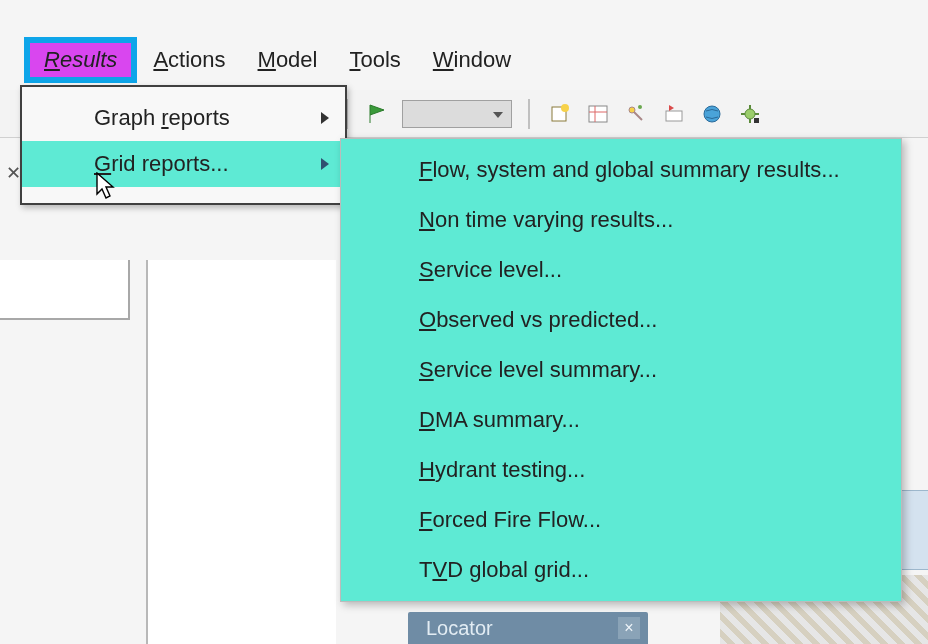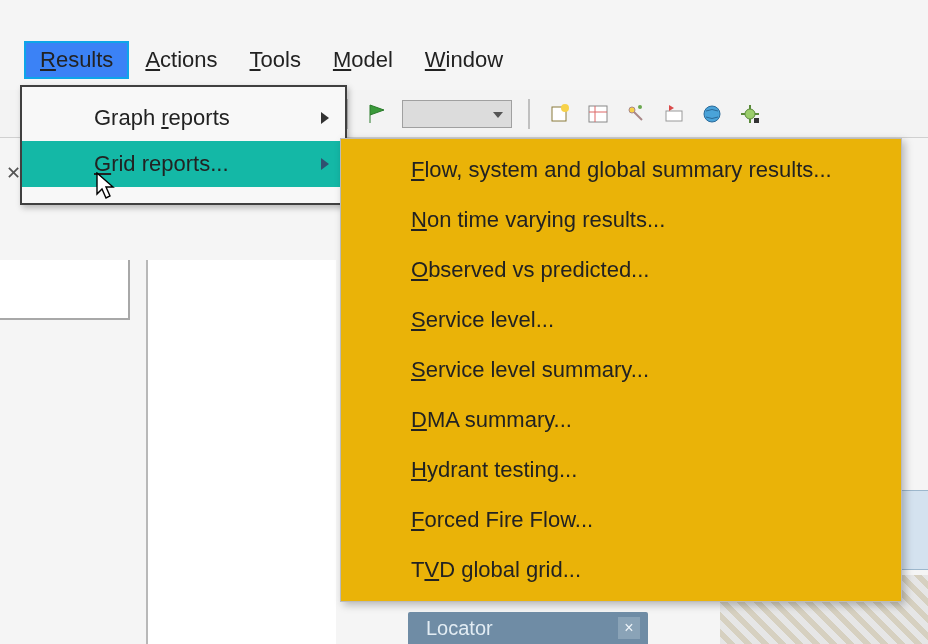--- a/index.html
+++ b/index.html
@@ -24,23 +24,24 @@
     padding-left: 24px;
     gap: 0;
     background: #f5f5f5;
   }
   .menubar-item {
     padding: 6px 16px;
     cursor: default;
     user-select: none;
   }
   .menubar-item.open {
-    border: 2px solid #0ea5e9;
-    background: #3b82f6;
+    border: 6px solid #0ea5e9;
+    background: #d946ef;
     padding: 4px 14px;
+    font-style: italic;
   }
   .mnemonic { text-decoration: underline; }
 
   .toolbar {
     position: absolute;
     left: 0; top: 90px;
     height: 48px;
     width: 100%;
     background: #f3f3f3;
     border-bottom: 1px solid #d0d0d0;
@@ -94,35 +95,35 @@
     content: "";
     position: absolute;
     right: 16px; top: 50%;
     transform: translateY(-50%);
     width: 0; height: 0;
     border-top: 6px solid transparent;
     border-bottom: 6px solid transparent;
     border-left: 8px solid #333;
   }
   .menu-item.highlighted {
-    background: #14b8a6;
+    background: #5eead4;
   }
   .menu-item.highlighted.has-sub::after {
     border-left-color: #305070;
   }
 
   
   .dropdown2 {
     position: absolute;
     left: 340px; top: 138px;
     width: 562px;
-    background: #eab308;
+    background: #5eead4;
     border: 1px solid #bbb;
     box-shadow: 3px 3px 8px rgba(0,0,0,0.25);
-    padding: 6px 0;
+    padding: 6px 8px;
   }
   .sub-item {
     padding: 12px 28px 12px 70px;
     cursor: default;
     white-space: nowrap;
   }
 
   
   .left-frag-x {
     position: absolute;
@@ -249,24 +250,24 @@
 </div>
 
 <div class="menubar">
   <div class="menubar-item open">
     <span><span></span><span class="mnemonic">R</span><span>esults</span></span>
   </div>
   <div class="menubar-item">
     <span><span></span><span class="mnemonic">A</span><span>ctions</span></span>
   </div>
   <div class="menubar-item">
+    <span><span></span><span class="mnemonic">M</span><span>odel</span></span>
+  </div>
+  <div class="menubar-item">
     <span><span></span><span class="mnemonic">T</span><span>ools</span></span>
-  </div>
-  <div class="menubar-item">
-    <span><span></span><span class="mnemonic">M</span><span>odel</span></span>
   </div>
   <div class="menubar-item">
     <span><span></span><span class="mnemonic">W</span><span>indow</span></span>
   </div>
 </div>
 
 <div class="left-frag-x">✕</div>
 <div class="left-panel"></div>
 <div class="mid-panel"></div>
 <div class="hatch"></div>
@@ -282,24 +283,24 @@
 </div>
 
 <div class="dropdown2">
   <div class="sub-item">
     <span><span></span><span class="mnemonic">F</span><span>low, system and global summary results...</span></span>
   </div>
   <div class="sub-item">
     <span><span></span><span class="mnemonic">N</span><span>on time varying results...</span></span>
   </div>
   <div class="sub-item">
+    <span><span></span><span class="mnemonic">S</span><span>ervice level...</span></span>
+  </div>
+  <div class="sub-item">
     <span><span></span><span class="mnemonic">O</span><span>bserved vs predicted...</span></span>
-  </div>
-  <div class="sub-item">
-    <span><span></span><span class="mnemonic">S</span><span>ervice level...</span></span>
   </div>
   <div class="sub-item">
     <span><span></span><span class="mnemonic">S</span><span>ervice level summary...</span></span>
   </div>
   <div class="sub-item">
     <span><span></span><span class="mnemonic">D</span><span>MA summary...</span></span>
   </div>
   <div class="sub-item">
     <span><span></span><span class="mnemonic">H</span><span>ydrant testing...</span></span>
   </div>

